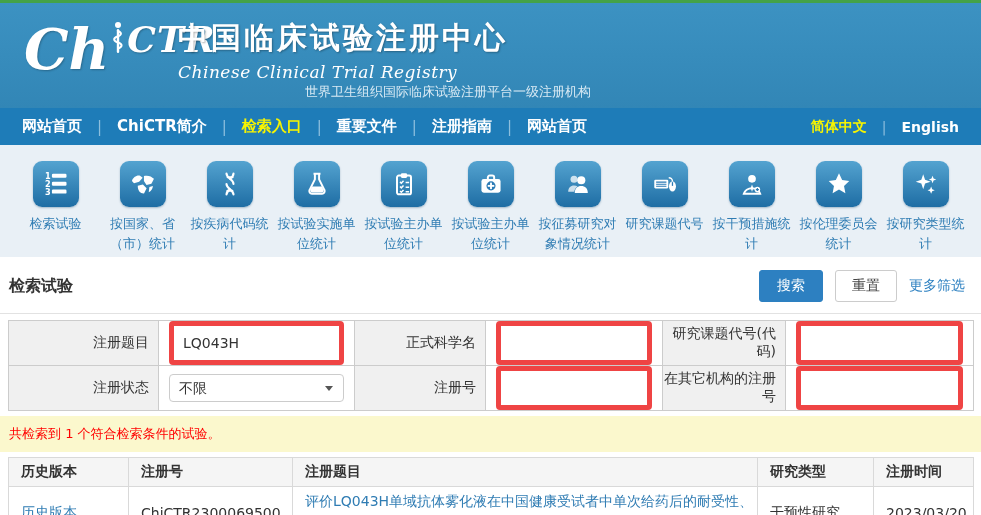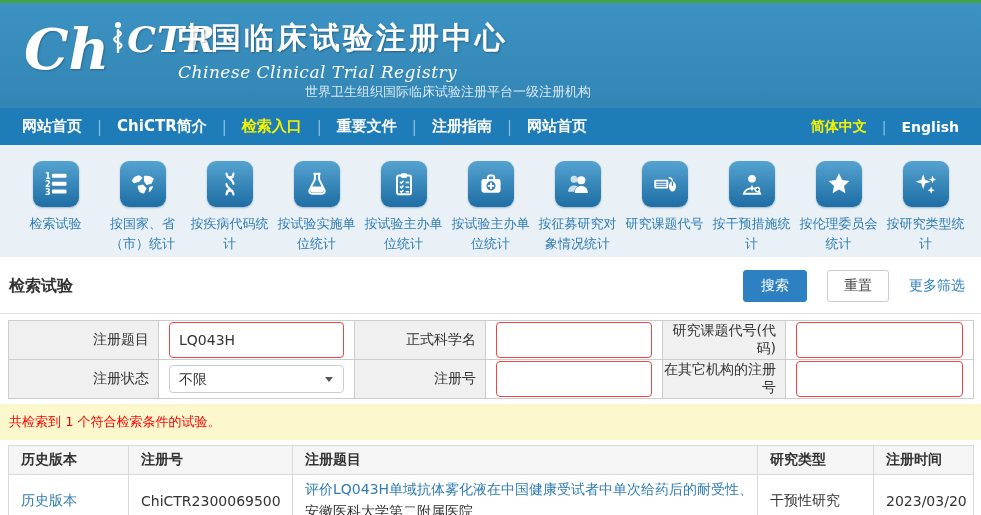--- a/index.html
+++ b/index.html
@@ -67,39 +67,39 @@
     margin-top:7px; font-size:13px; color:#2f7cb3;
     text-align:center; line-height:1.5;
   }
 
   
   .section-head {
     display:flex; align-items:center;
     padding:13px 16px 11px 9px; border-bottom:1px solid #e2e2e2;
   }
   .section-title { font-size:16px; font-weight:bold; color:#333; }
-  .head-actions { margin-left:auto; display:flex; align-items:center; gap:20px; }
+  .head-actions { margin-left:auto; display:flex; align-items:center; gap:12px; }
   .btn-primary {
     background:#2d80c1; color:#fff; border:1px solid #2d80c1;
     font-size:14px; padding:6px 17px; border-radius:3px; cursor:pointer;
     font-family:inherit;
   }
   .btn-plain {
     background:#fff; color:#444; border:1px solid #ccc;
     font-size:14px; padding:6px 16px; border-radius:3px; cursor:pointer;
     font-family:inherit;
   }
   .link-more { color:#2d80c1; font-size:14px; cursor:pointer; text-decoration:none; }
 
   .form-table { border-collapse:collapse; margin:6px 8px 0 8px; width:965px; table-layout:fixed; }
   .form-table td { border:1px solid #ccc; height:38px; }
   td.flabel { background:#f0f0f0; text-align:right; padding-right:9px; color:#333; font-size:14px; }
   td.finput { background:#fff; padding:0 10px; }
   .txt {
-    width:100%; height:28px; border:1px solid #ef4444; border-radius:4px;
+    width:100%; height:28px; border:5px solid #ef4444; border-radius:4px;
     padding:17px 9px; font-size:14px; color:#333; font-family:inherit; background:#fff;
   }
   .sel-wrap { position:relative; }
   .sel {
     appearance:none; -webkit-appearance:none;
     width:100%; height:28px; border:1px solid #ccc; border-radius:4px;
     padding:0 9px; font-size:14px; color:#333; background:#fff; font-family:inherit;
   }
   .sel-wrap::after {
     content:""; position:absolute; right:11px; top:12px; pointer-events:none;

